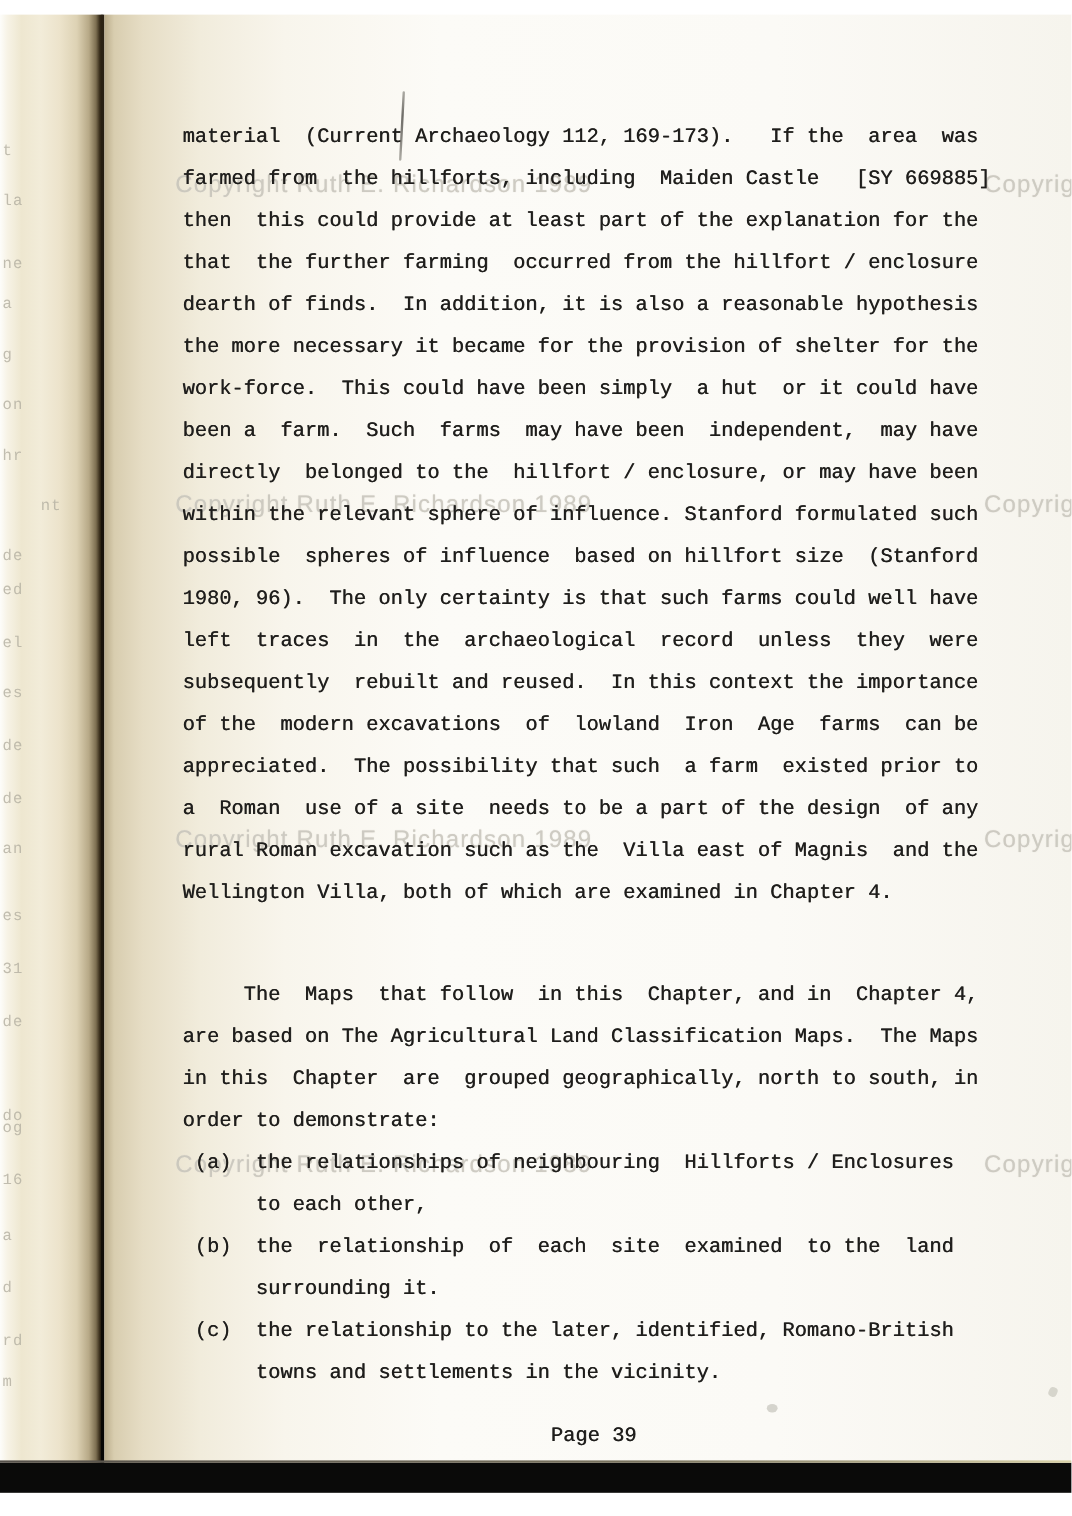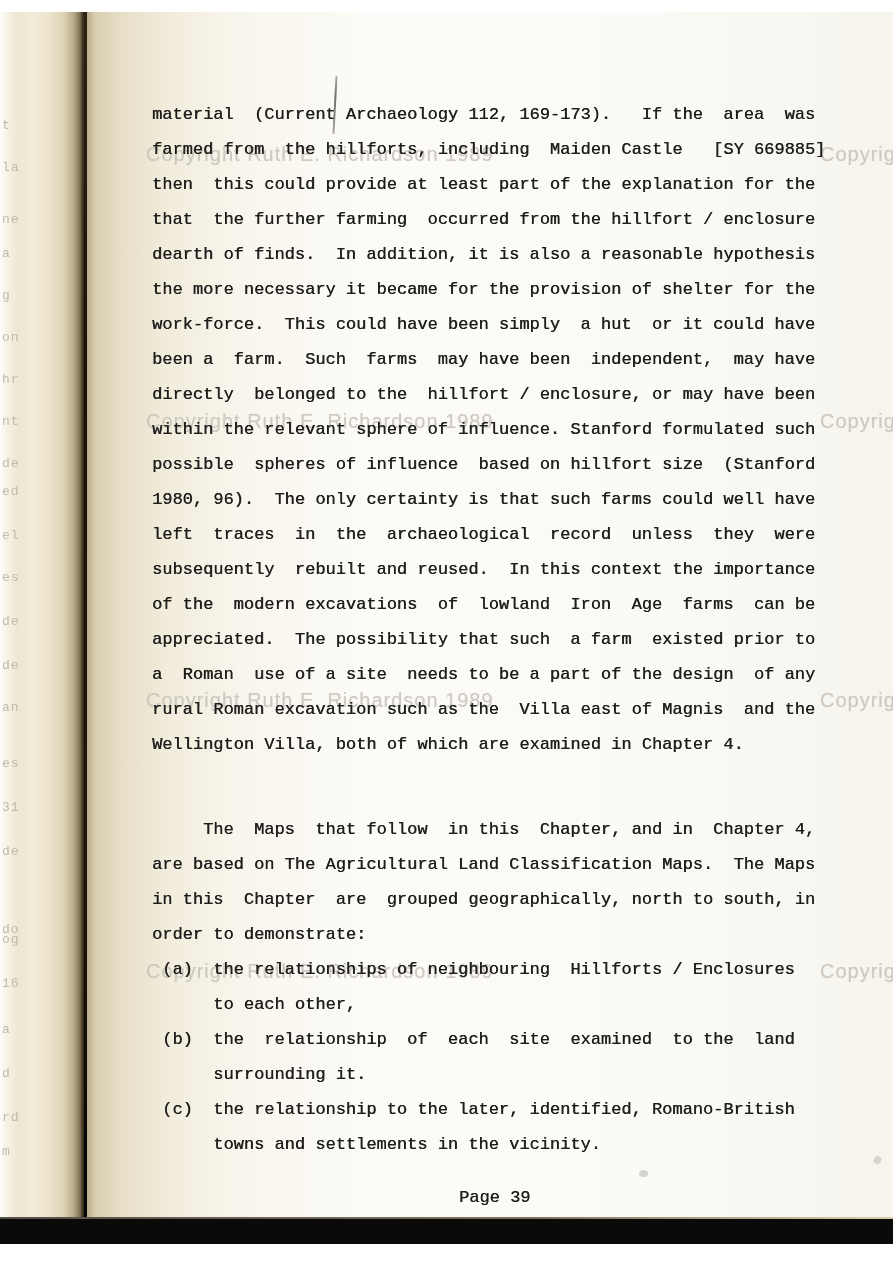--- a/index.html
+++ b/index.html
@@ -94,21 +94,21 @@
 
   <div class="left-strip">
     <div id="left-frags">
         <span class="frag" style="top: 106px;">t</span>
         <span class="frag" style="top: 148px;">la</span>
         <span class="frag" style="top: 200px;">ne</span>
         <span class="frag" style="top: 234px;">a</span>
         <span class="frag" style="top: 276px;">g</span>
         <span class="frag" style="top: 318px;">on</span>
         <span class="frag" style="top: 360px;">hr</span>
-        <span class="frag" style="top: 402px;">nt</span>
+        <span class="frag" style="top: 402px; margin-left: 32px;">nt</span>
         <span class="frag" style="top: 444px;">de</span>
         <span class="frag" style="top: 472px;">ed</span>
         <span class="frag" style="top: 516px;">el</span>
         <span class="frag" style="top: 558px;">es</span>
         <span class="frag" style="top: 602px;">de</span>
         <span class="frag" style="top: 646px;">de</span>
         <span class="frag" style="top: 688px;">an</span>
         <span class="frag" style="top: 744px;">es</span>
         <span class="frag" style="top: 788px;">31</span>
         <span class="frag" style="top: 832px;">de</span>

